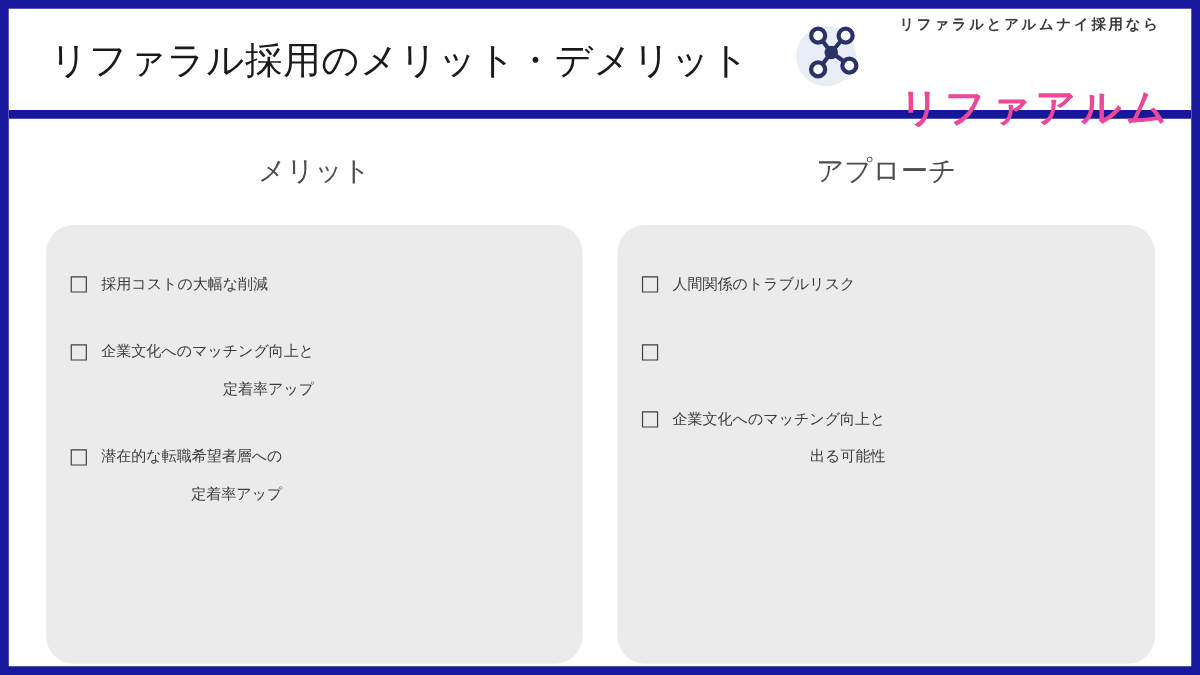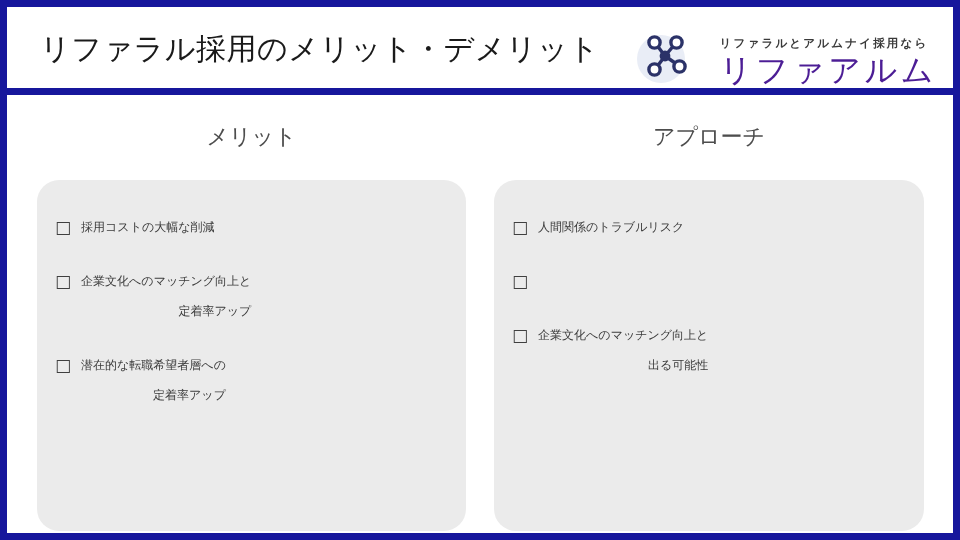--- a/index.html
+++ b/index.html
@@ -50,21 +50,21 @@
     margin-left: 12px;
   }
 
   
   .logo {
     position: absolute;
     right: 16px;
     top: 6px;
     height: 76px;
     display: flex;
-    align-items: flex-end;
+    align-items: flex-start;
     gap: 23px;
   }
   .logo-mark {
     position: relative;
     width: 62px;
     height: 62px;
     flex: 0 0 62px;
   }
   .logo-mark .disc {
     position: absolute;
@@ -90,25 +90,26 @@
     font-size: 11.5px;
     font-weight: bold;
     color: #3a3a3a;
     letter-spacing: 2.2px;
     line-height: 14px;
     margin-bottom: 1px;
     white-space: nowrap;
   }
   .logo-name {
     font-size: 32px;
-    font-weight: normal;
-    color: #4c1d95;
+    font-weight: bold;
+    color: #ec4899;
     letter-spacing: 3.5px;
     line-height: 38px;
     white-space: nowrap;
+    margin-top: 39px;
   }
 
   
   .column-headings {
     position: absolute;
     top: 116px;
     left: 0;
     width: 946px;
     height: 32px;
   }

